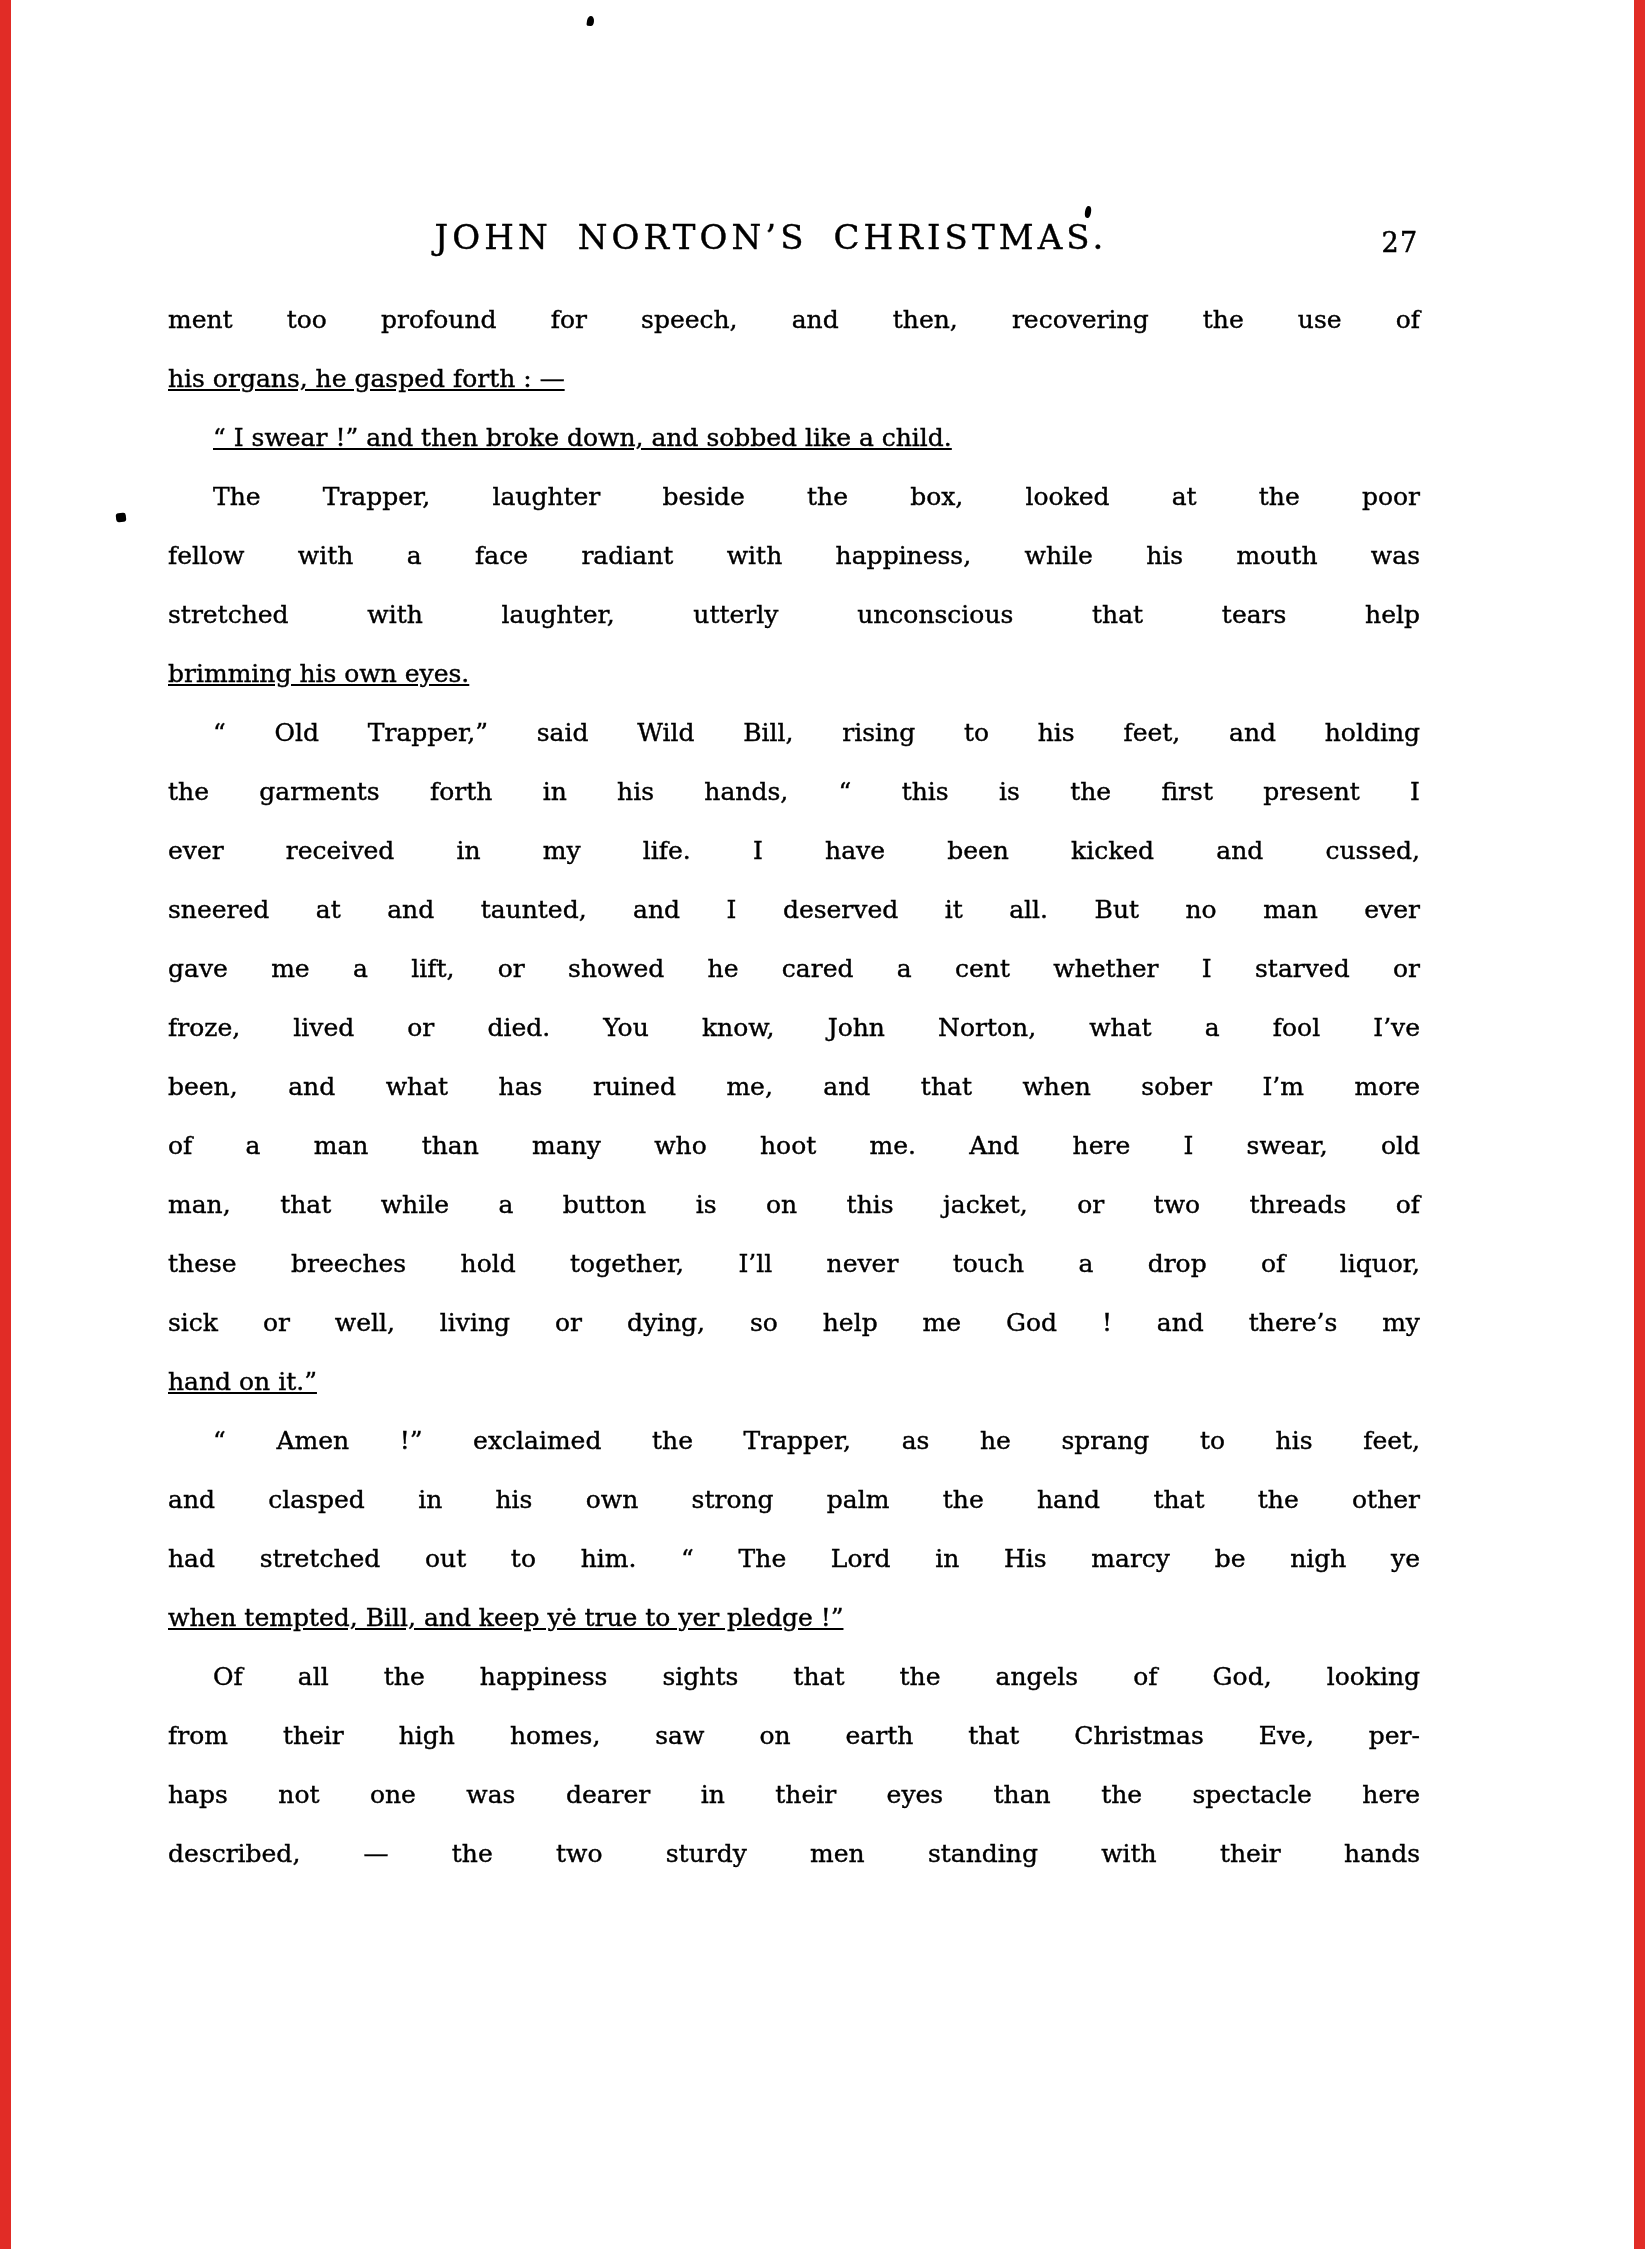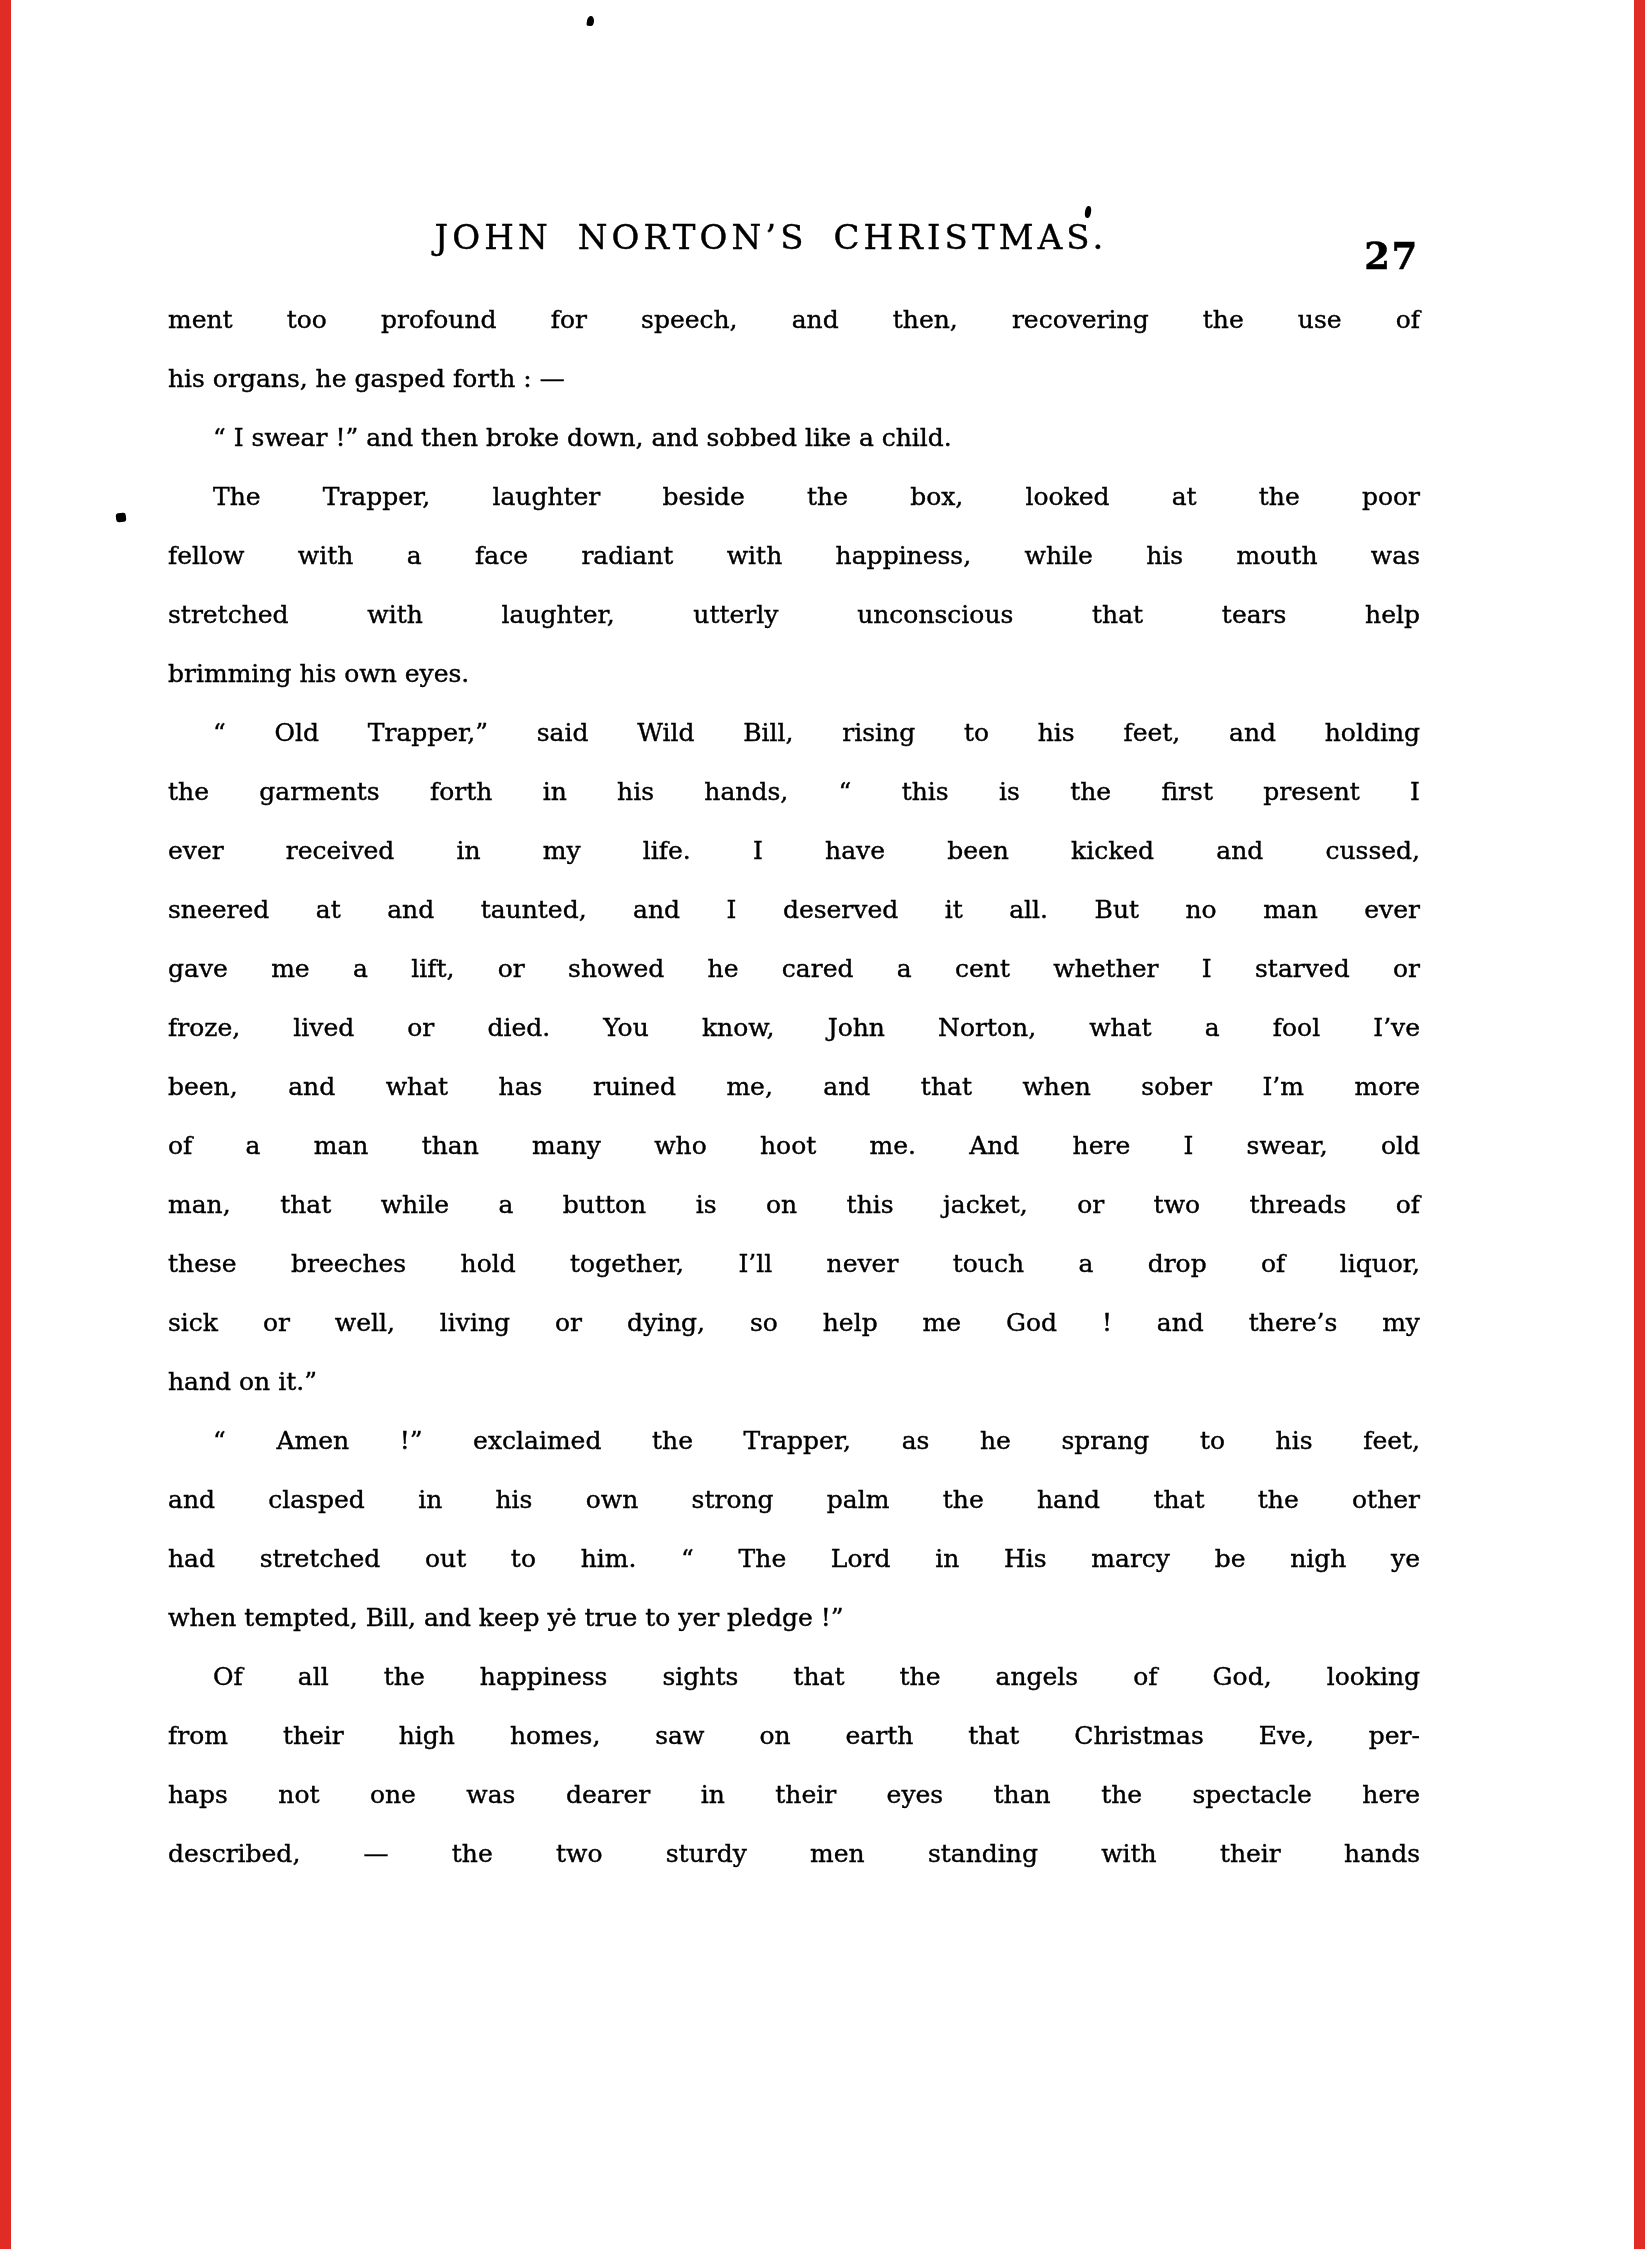--- a/index.html
+++ b/index.html
@@ -24,39 +24,38 @@
   .page-title {
     position: absolute; left: 0; right: 16px; top: 0;
     text-align: center;
     transform: translateX(-15px);
     font-size: 34px; line-height: 1;
     letter-spacing: 4.1px; word-spacing: 11px;
     -webkit-text-stroke: 0.4px currentColor;
     white-space: nowrap;
   }
   .page-number {
-    position: absolute; right: 1.4px; top: 18px;
-    font-size: 37px; line-height: 1;
+    position: absolute; right: 1.4px; top: 9px;
+    font-size: 27px; line-height: 1;
     letter-spacing: 1.4px;
-    font-weight: bold;
     -webkit-text-stroke: 0.5px currentColor;
   }
 
   .text-column {
     position: absolute; left: 168px; top: 290px; width: 1252px;
     font-size: 25px; line-height: 59px;
     -webkit-text-stroke: 0.4px currentColor;
   }
   .ln {
     text-align: justify;
     text-align-last: justify;
     text-justify: inter-word;
     white-space: normal;
   }
-  .ln.last { text-align-last: left; }
+  .ln.last { text-align-last: left; text-decoration: underline; }
   .ln.ind  { padding-left: 45px; }
 
   .speck {
     position: absolute; background: currentColor;
   }
   .speck.a1 { left: 587px;  top: 16.4px;  width: 6.8px; height: 10.3px; border-radius: 60% 60% 50% 20%; transform: rotate(8deg); }
   .speck.a2 { left: 1085px; top: 206px; width: 5.5px;  height: 12.3px; border-radius: 45%; transform: rotate(10deg); }
   .speck.a3 { left: 116px;  top: 513px; width: 9.6px; height: 9px; border-radius: 2.7px; transform: rotate(-6deg); }
 </style>
 </head>

